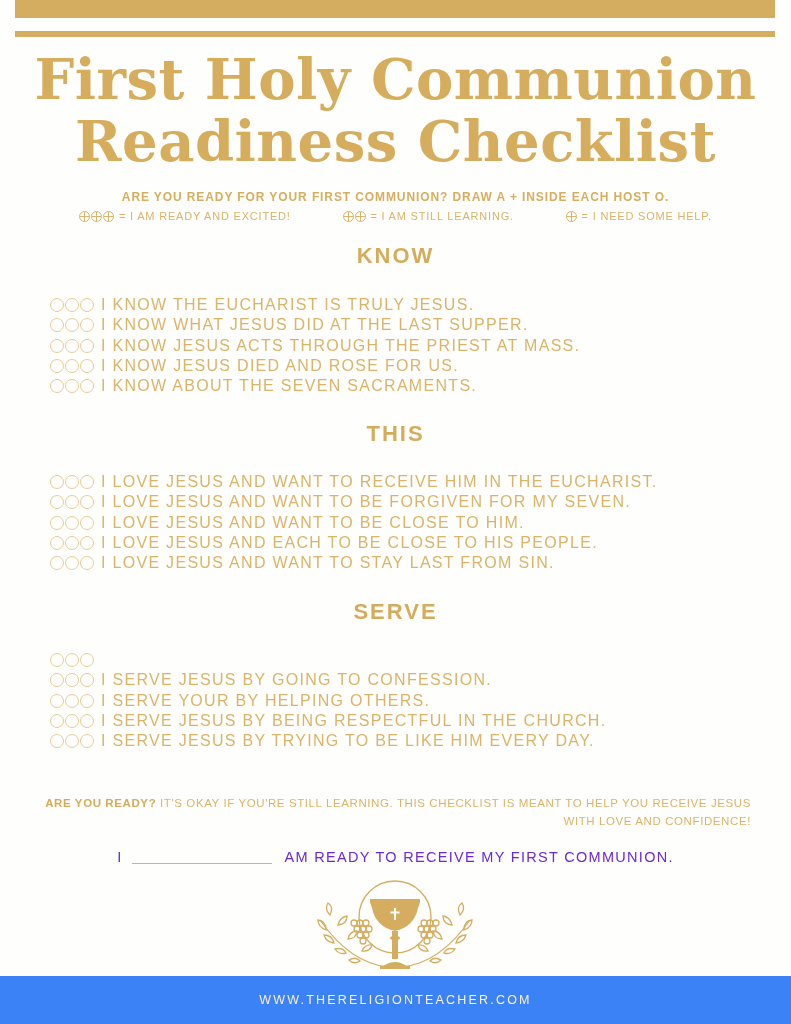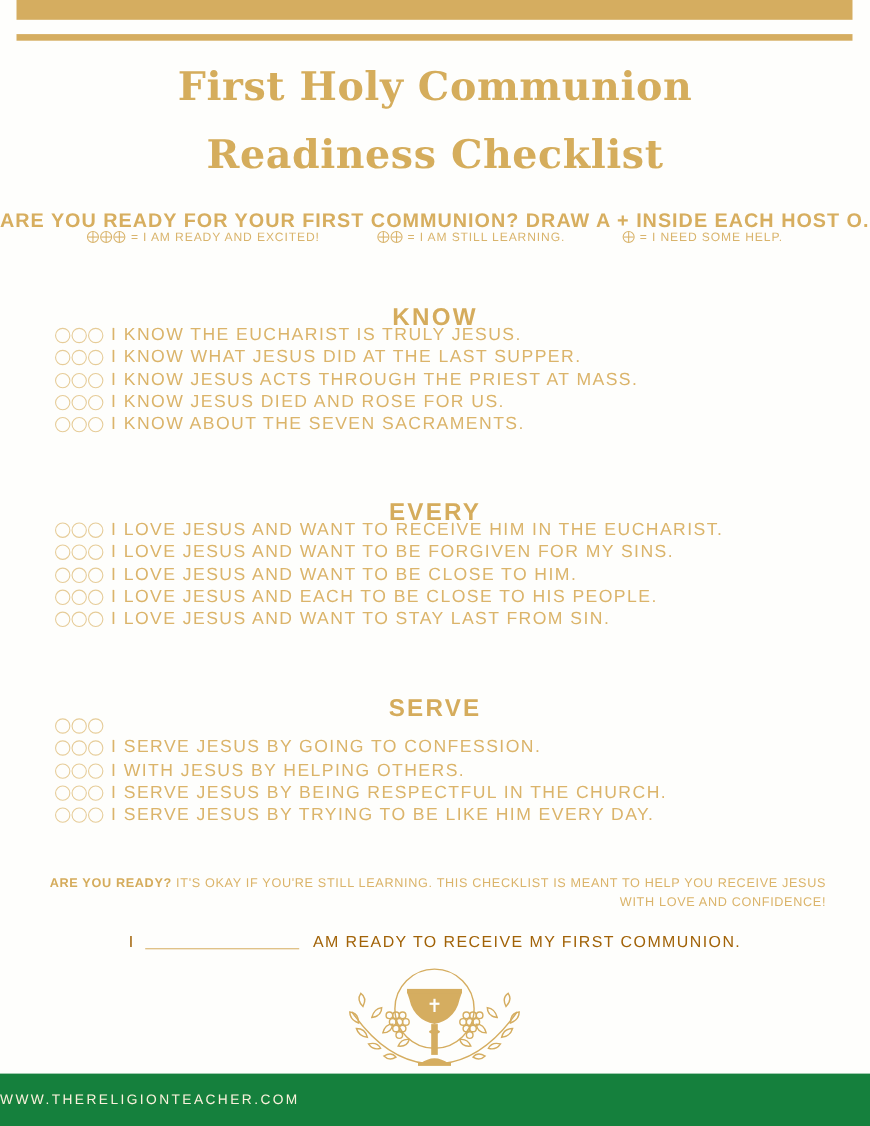--- a/index.html
+++ b/index.html
@@ -7,56 +7,56 @@
       width: 791px; height: 1024px; position: relative; overflow: hidden;
       background: #fefefc;
       font-family: "Liberation Sans", sans-serif;
       color: #d6b062;
     }
     .bar-top { position: absolute; left: 15px; top: 0; width: 760px; height: 18px; background: #d5ad60; }
     .bar-thin { position: absolute; left: 15px; top: 31px; width: 760px; height: 6px; background: #d5ad60; }
     .title {
       position: absolute; left: 0; top: 48px; width: 791px; text-align: center;
       font-family: "DejaVu Serif", serif; font-weight: bold;
-      font-size: 36px; line-height: 62px; color: #d5ad5c; letter-spacing: 0.5px;
+      font-size: 56px; line-height: 62px; color: #d5ad5c; letter-spacing: 0.5px;
     }
     .intro {
-      position: absolute; left: 0; top: 190px; width: 791px; 
-      font-weight: bold; font-size: 18px; letter-spacing: 0.9px; color: #d7ae5f;
+      position: absolute; left: 0; top: 190px; width: 791px; text-align: center;
+      font-weight: bold; font-size: 12px; letter-spacing: 0.9px; color: #d7ae5f;
     }
     .legend {
       position: absolute; left: 0; top: 210px; width: 791px; text-align: center;
       font-size: 11px; letter-spacing: 0.8px; color: #d9b46c;
     }
     .legend .item { margin: 0 24px; }
     .host { display: inline-block; width: 11px; height: 11px; border: 1px solid #d9b46c; border-radius: 50%; position: relative; vertical-align: -2px; margin-right: 1px; box-sizing: border-box; }
     .host::before { content: ""; position: absolute; left: 4px; top: 0; width: 1px; height: 9px; background: #d9b46c; }
     .host::after { content: ""; position: absolute; left: 0; top: 4px; width: 9px; height: 1px; background: #d9b46c; }
     .section-title {
       position: absolute; left: 0; width: 791px; text-align: center;
-      font-weight: bold; font-size: 22px; letter-spacing: 2px; color: #d5ac5c; margin-top: 32px;
+      font-weight: bold; font-size: 22px; letter-spacing: 2px; color: #d5ac5c;
     }
     .list { position: absolute; left: 50px; }
     .row { height: 20.3px; display: flex; align-items: center; font-size: 16px; letter-spacing: 1.3px; color: #dbb46a; white-space: nowrap; }
     .circles { display: inline-flex; margin-right: 6px; }
     .circle { width: 14px; height: 14px; border: 1px solid #e6cc98; border-radius: 50%; box-sizing: border-box; margin-right: 1px; }
     .closing {
       position: absolute; left: 40px; top: 794px; width: 711px; text-align: right;
       font-size: 11.5px; line-height: 18px; letter-spacing: 0.6px; color: #dbb46a;
     }
     .closing b { font-weight: bold; color: #d5ac5c; }
     .pledge {
       position: absolute; left: 0; top: 849px; width: 791px; text-align: center;
-      font-size: 14.5px; letter-spacing: 1.3px; color: #a16207;
+      font-size: 14.5px; letter-spacing: 1.3px; color: #6d28d9;
     }
     .blank { display: inline-block; width: 140px; border-bottom: 1.5px solid #d9b46c; margin: 0 12px 0 10px; vertical-align: -2px; }
     .emblem { position: absolute; left: 310px; top: 875px; width: 170px; height: 100px; }
     .footer {
-      position: absolute; left: 0; top: 976px; width: 791px; height: 48px; background: #15803d;
-      display: flex; align-items: center; 
+      position: absolute; left: 0; top: 976px; width: 791px; height: 48px; background: #3b82f6;
+      display: flex; align-items: center; justify-content: center;
     }
     .footer span { color: #fbf1dc; font-size: 12.5px; letter-spacing: 2.2px; }
   </style>
 </head>
 <body>
 
 <div class="bar-top"></div>
 <div class="bar-thin"></div>
 
 <div class="title">
@@ -118,37 +118,37 @@
   <div class="row">
       <span class="circles">
         <span class="circle"></span>
         <span class="circle"></span>
         <span class="circle"></span>
       </span>
       <span>I KNOW ABOUT THE SEVEN SACRAMENTS.</span>
     </div>
 </div>
 
-<div class="section-title" style="top:421px;">EVERY</div>
+<div class="section-title" style="top:421px;">THIS</div>
 <div class="list" style="top:472px;">
   <div class="row">
       <span class="circles">
         <span class="circle"></span>
         <span class="circle"></span>
         <span class="circle"></span>
       </span>
       <span>I LOVE JESUS AND WANT TO RECEIVE HIM IN THE EUCHARIST.</span>
     </div>
   <div class="row">
       <span class="circles">
         <span class="circle"></span>
         <span class="circle"></span>
         <span class="circle"></span>
       </span>
-      <span>I LOVE JESUS AND WANT TO BE FORGIVEN FOR MY SINS.</span>
+      <span>I LOVE JESUS AND WANT TO BE FORGIVEN FOR MY SEVEN.</span>
     </div>
   <div class="row">
       <span class="circles">
         <span class="circle"></span>
         <span class="circle"></span>
         <span class="circle"></span>
       </span>
       <span>I LOVE JESUS AND WANT TO BE CLOSE TO HIM.</span>
     </div>
   <div class="row">
@@ -185,21 +185,21 @@
         <span class="circle"></span>
       </span>
       <span>I SERVE JESUS BY GOING TO CONFESSION.</span>
     </div>
   <div class="row">
       <span class="circles">
         <span class="circle"></span>
         <span class="circle"></span>
         <span class="circle"></span>
       </span>
-      <span>I WITH JESUS BY HELPING OTHERS.</span>
+      <span>I SERVE YOUR BY HELPING OTHERS.</span>
     </div>
   <div class="row">
       <span class="circles">
         <span class="circle"></span>
         <span class="circle"></span>
         <span class="circle"></span>
       </span>
       <span>I SERVE JESUS BY BEING RESPECTFUL IN THE CHURCH.</span>
     </div>
   <div class="row">

